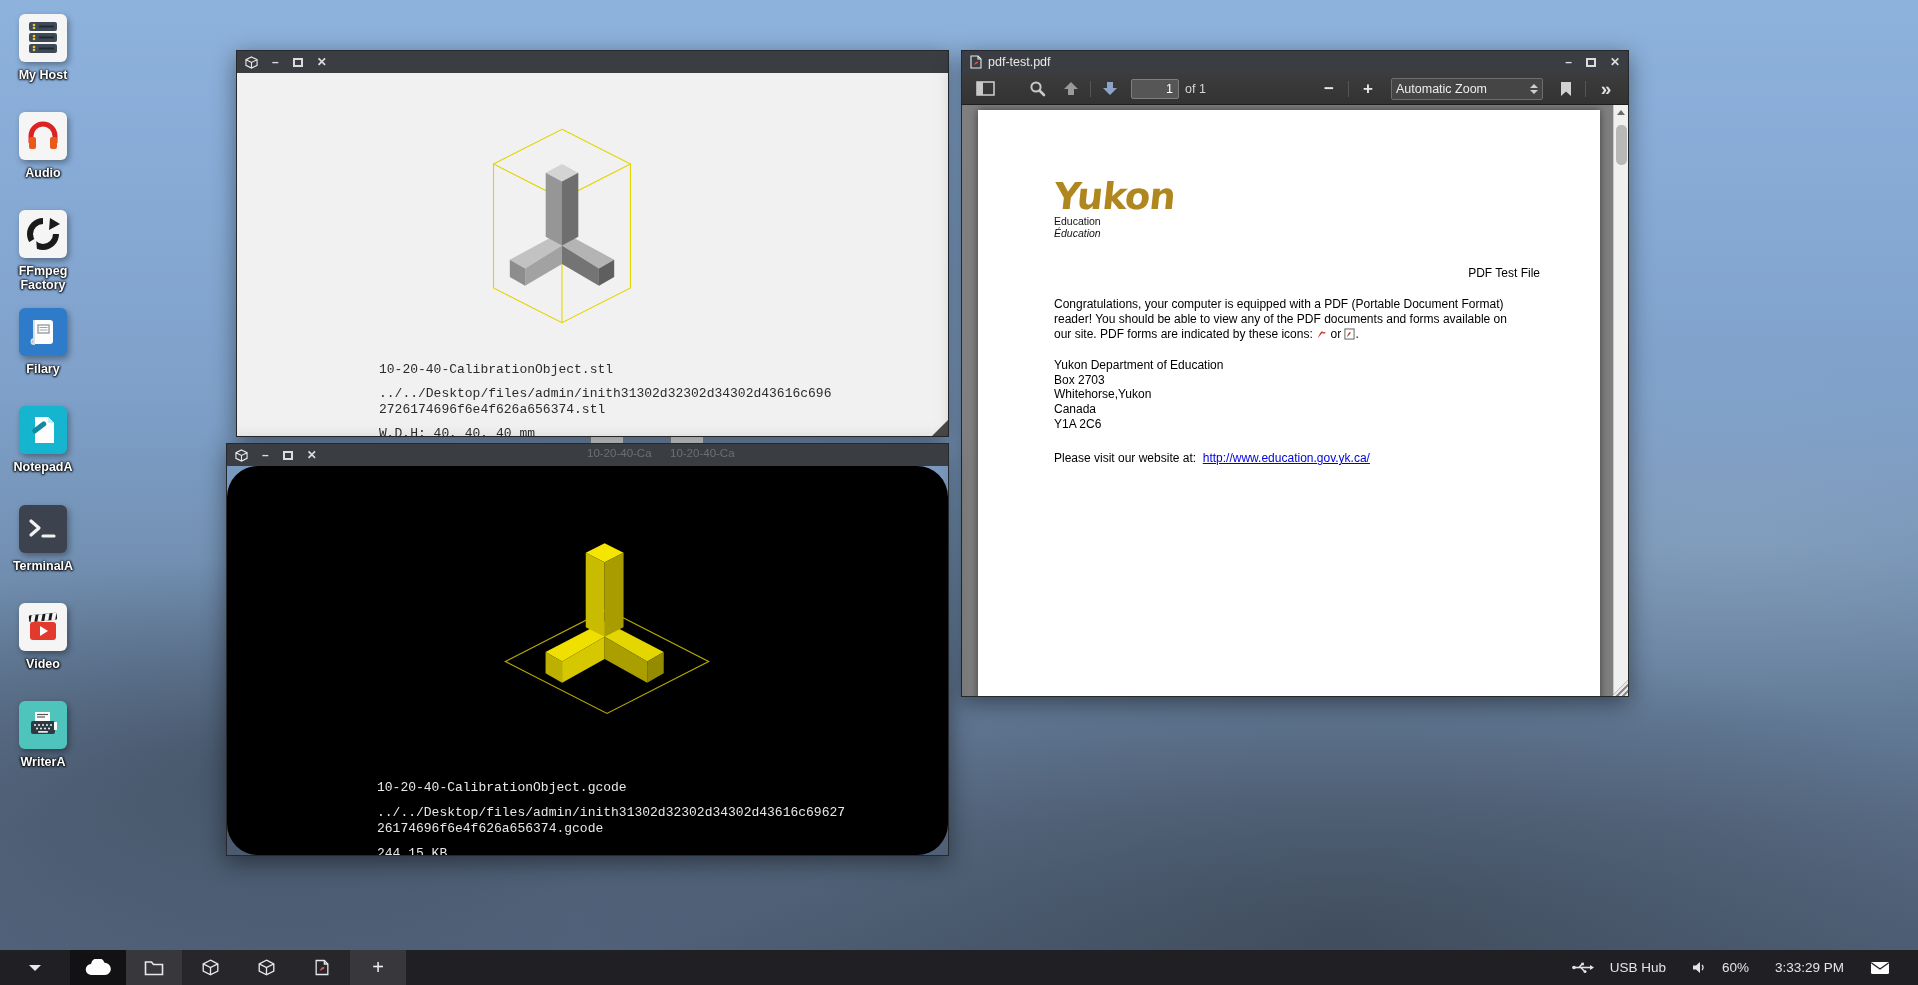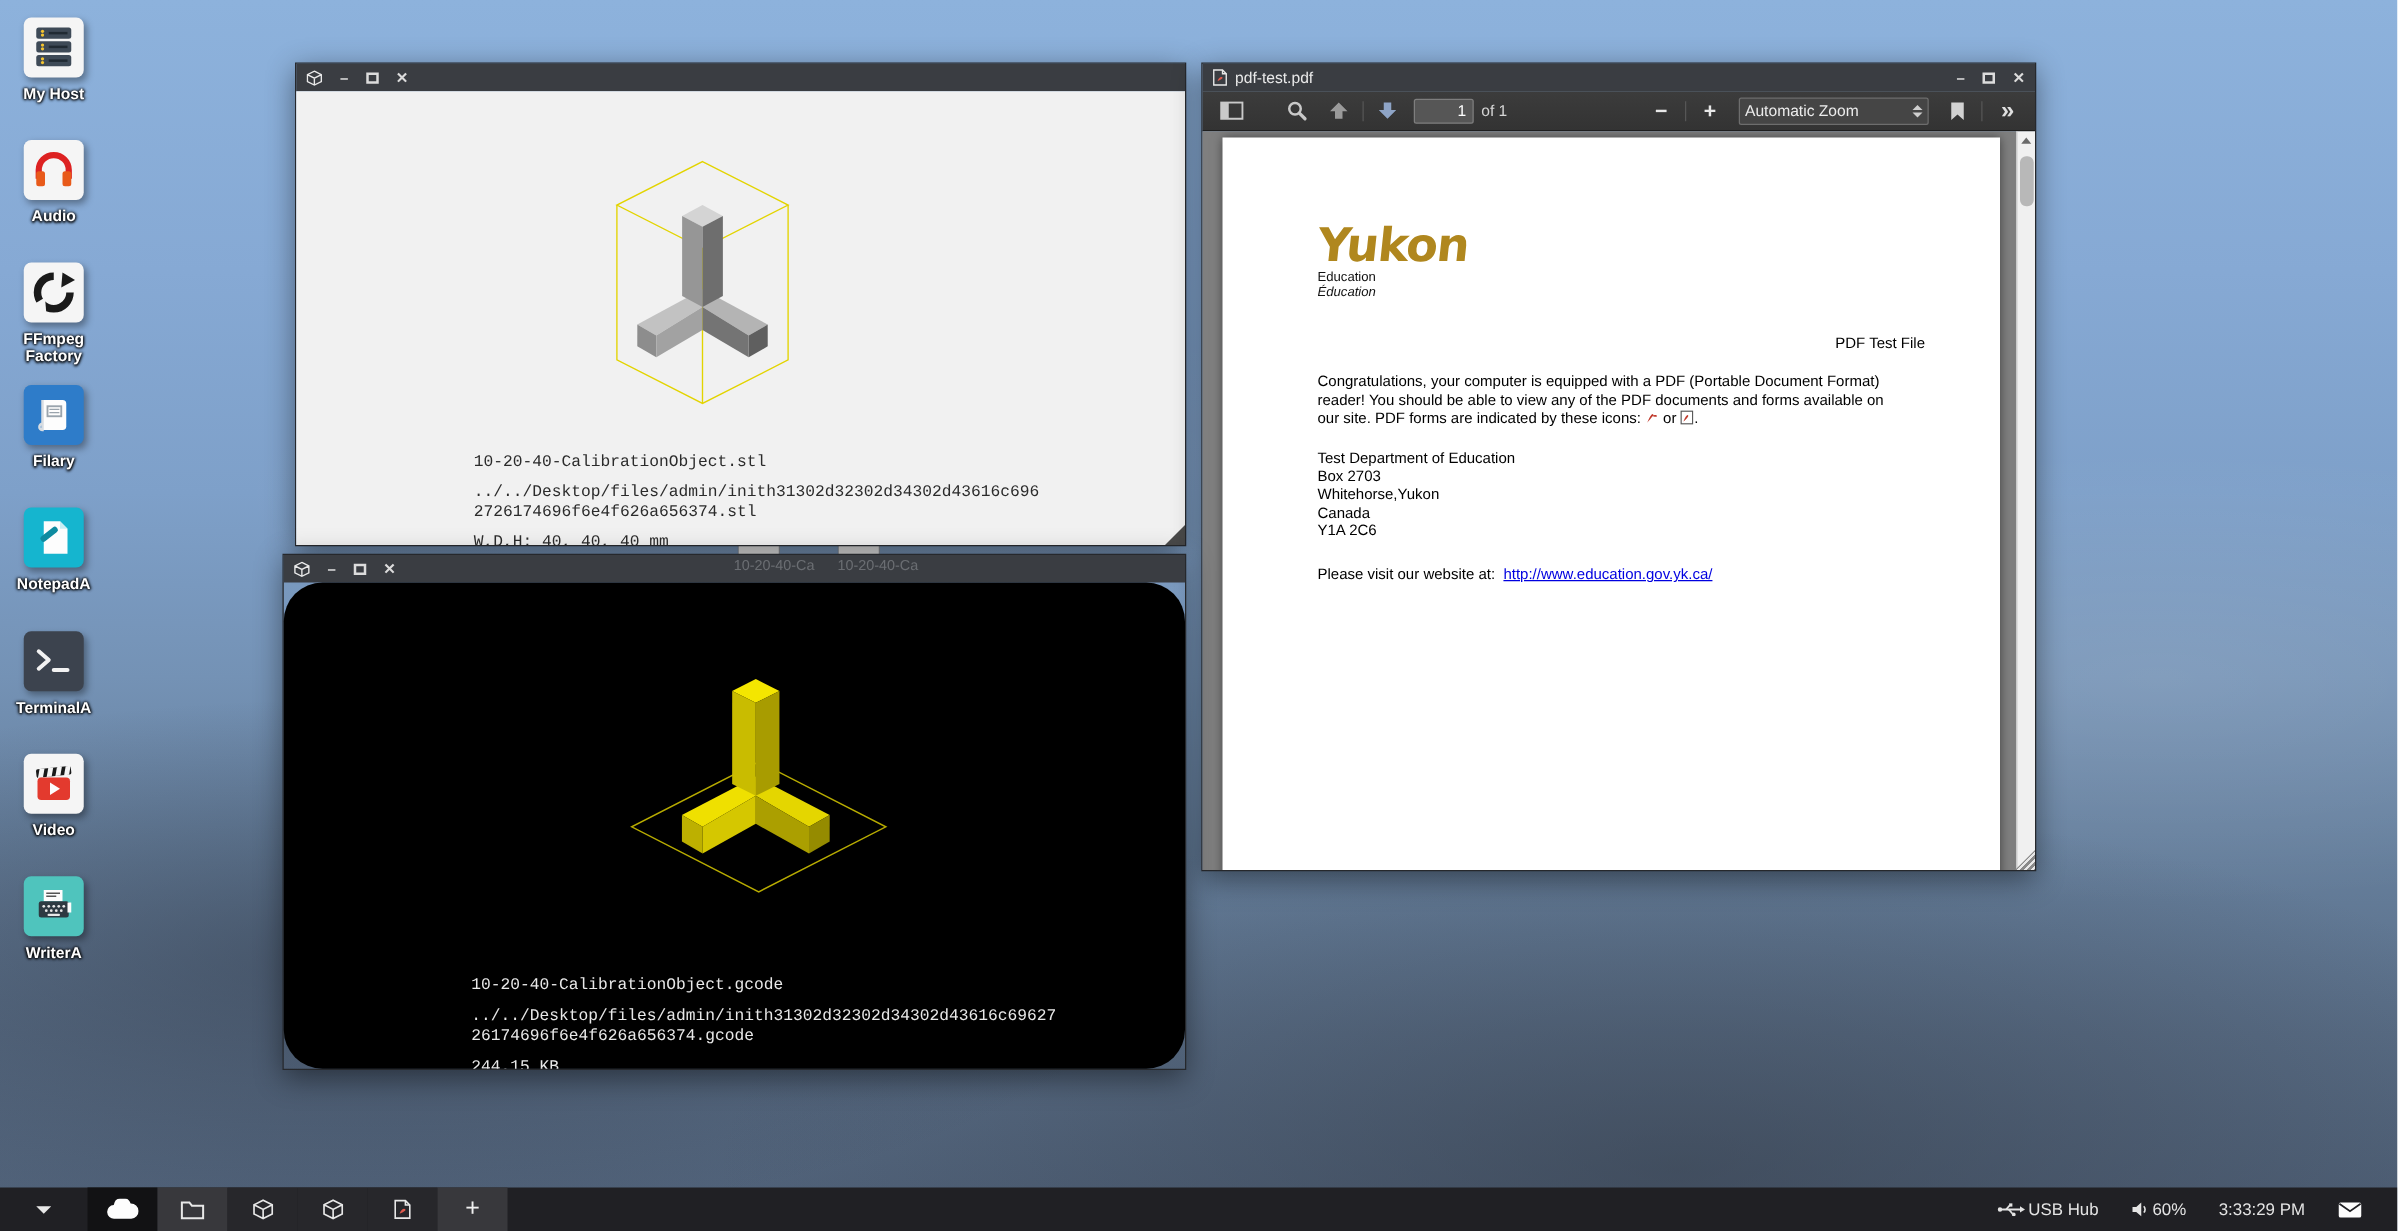--- a/index.html
+++ b/index.html
@@ -71,21 +71,21 @@
   .sc-arrow i { width:0; height:0; border-left:4px solid transparent; border-right:4px solid transparent; border-bottom:5px solid #6a6a6a; }
   .sc-thumb { position:absolute; left:2px; top:20px; width:11px; height:40px; background:#b8b8b8; border-radius:5px; cursor:pointer; }
   .pdf-grip { position:absolute; right:0; bottom:0; width:16px; height:16px; cursor:nwse-resize;
      background:repeating-linear-gradient(135deg,#e8e8e8 0 2px,#8a8a8a 2px 4px); clip-path:polygon(100% 0,100% 100%,0 100%); }
   
   #taskbar { position:absolute; left:0; bottom:0; width:1918px; height:35px; background:#202024; display:flex; align-items:stretch; z-index:50; }
   .tk { display:flex; align-items:center; justify-content:center; cursor:pointer; }
   .tk-chev { width:70px; }
   .tk-app { width:56px; }
   .tright { margin-left:auto; display:flex; align-items:center; gap:26px; padding-right:28px; color:#e4e4e4; font-size:13.5px; }
-  .tright .grp { display:flex; align-items:center; gap:3px; cursor:pointer; }
+  .tright .grp { display:flex; align-items:center; gap:16px; cursor:pointer; }
   svg { display:block; }
 </style>
 </head>
 <body>
 
 <div id="stage">
 
   <div class="dicon" style="top:14px">
     <div class="tile" style="background:#f5f5f5">
       <svg width="34" height="36" viewBox="0 0 34 36">
@@ -380,21 +380,21 @@
           <svg class="mini-pdficon" viewBox="0 0 12 13">
               <path d="M2 11 c2,-5 4,-8 5,-7.5 c1.2,.7 -2,4 -5,7.5 z M6 5 c1.5,-1 4,-1 4.5,0 c.4,1 -2,1.5 -4.5,0 z" fill="#c0392b"></path>
             </svg>
           <span>or</span>
           <svg class="mini-pdficon" viewBox="0 0 12 13">
               <rect x="1" y="1" width="10" height="11" fill="none" stroke="#555" stroke-width="1"></rect>
               <path d="M3 10 c1.5,-4 3,-6 4,-5.5 c1,.6 -1.5,3.5 -4,5.5 z" fill="#c0392b"></path>
             </svg><span>.</span>
         </div>
         <div class="addr">
-          <div>Test Department of Education</div>
+          <div>Yukon Department of Education</div>
           <div>Box 2703</div>
           <div>Whitehorse,Yukon</div>
           <div>Canada</div>
           <div>Y1A 2C6</div>
         </div>
         <div class="visit">
           <span>Please visit our website at:</span>&nbsp;
           <a href="#">http://www.education.gov.yk.ca/</a>
         </div>
       </div>

